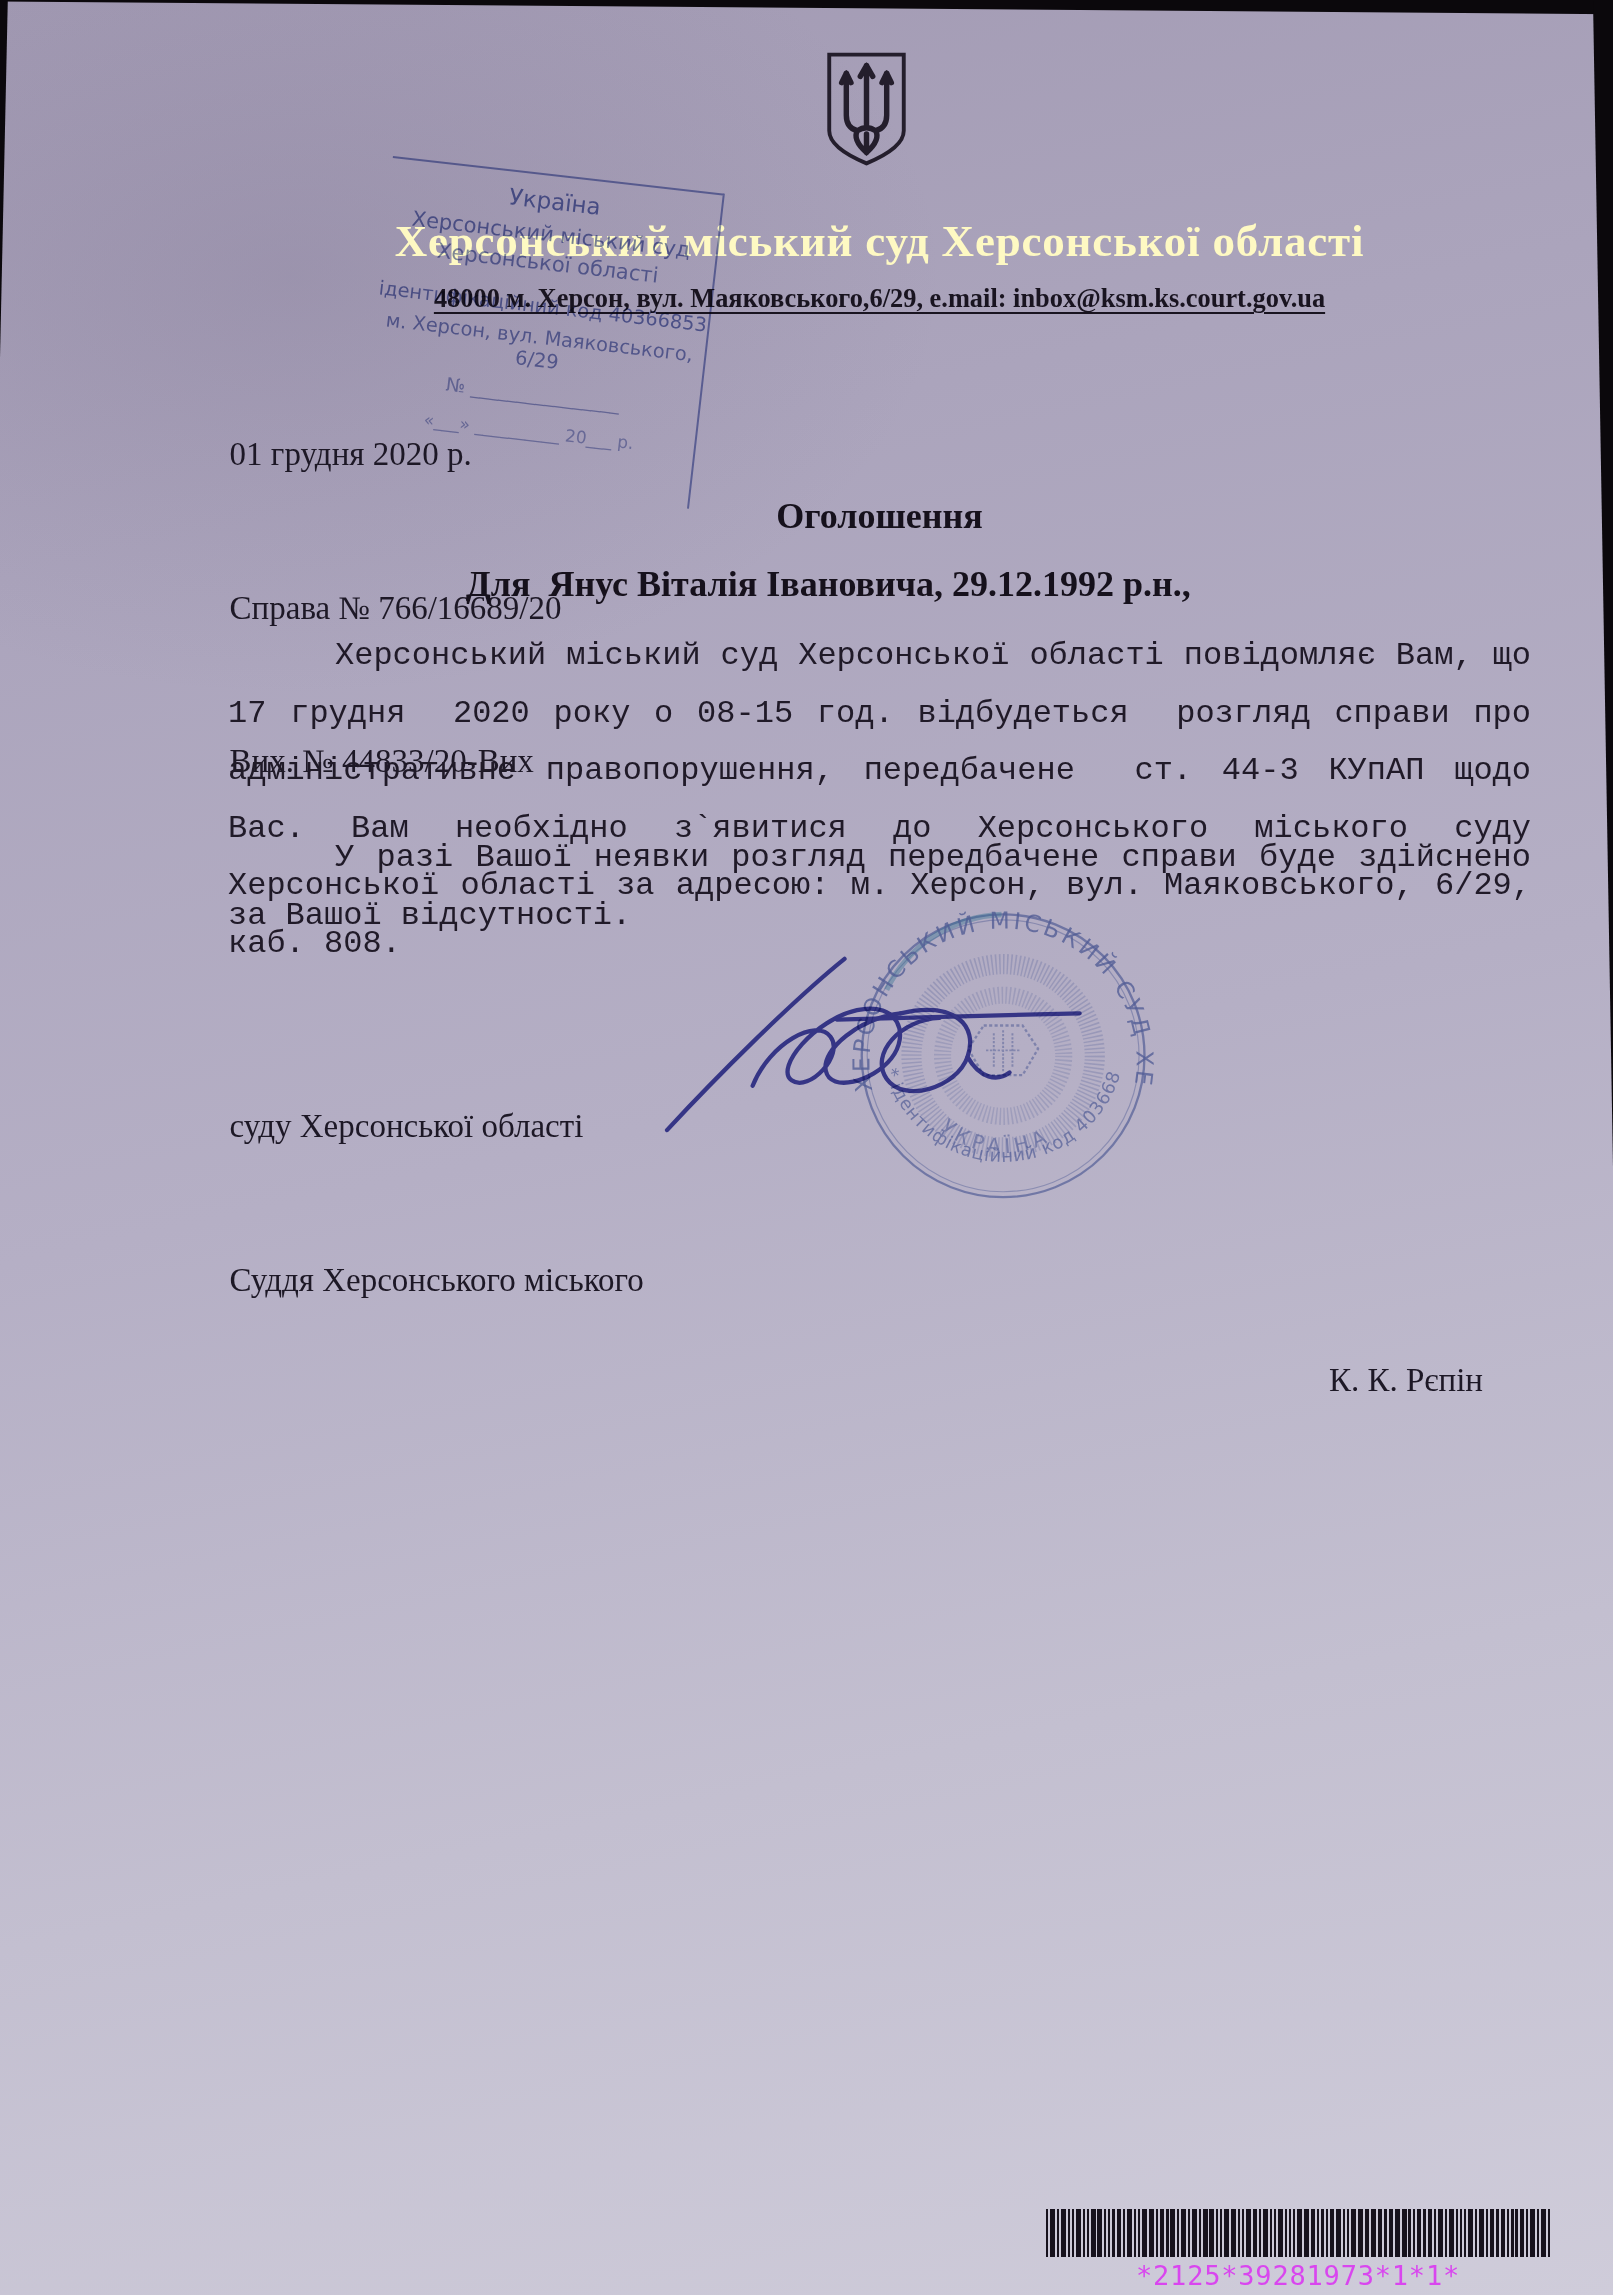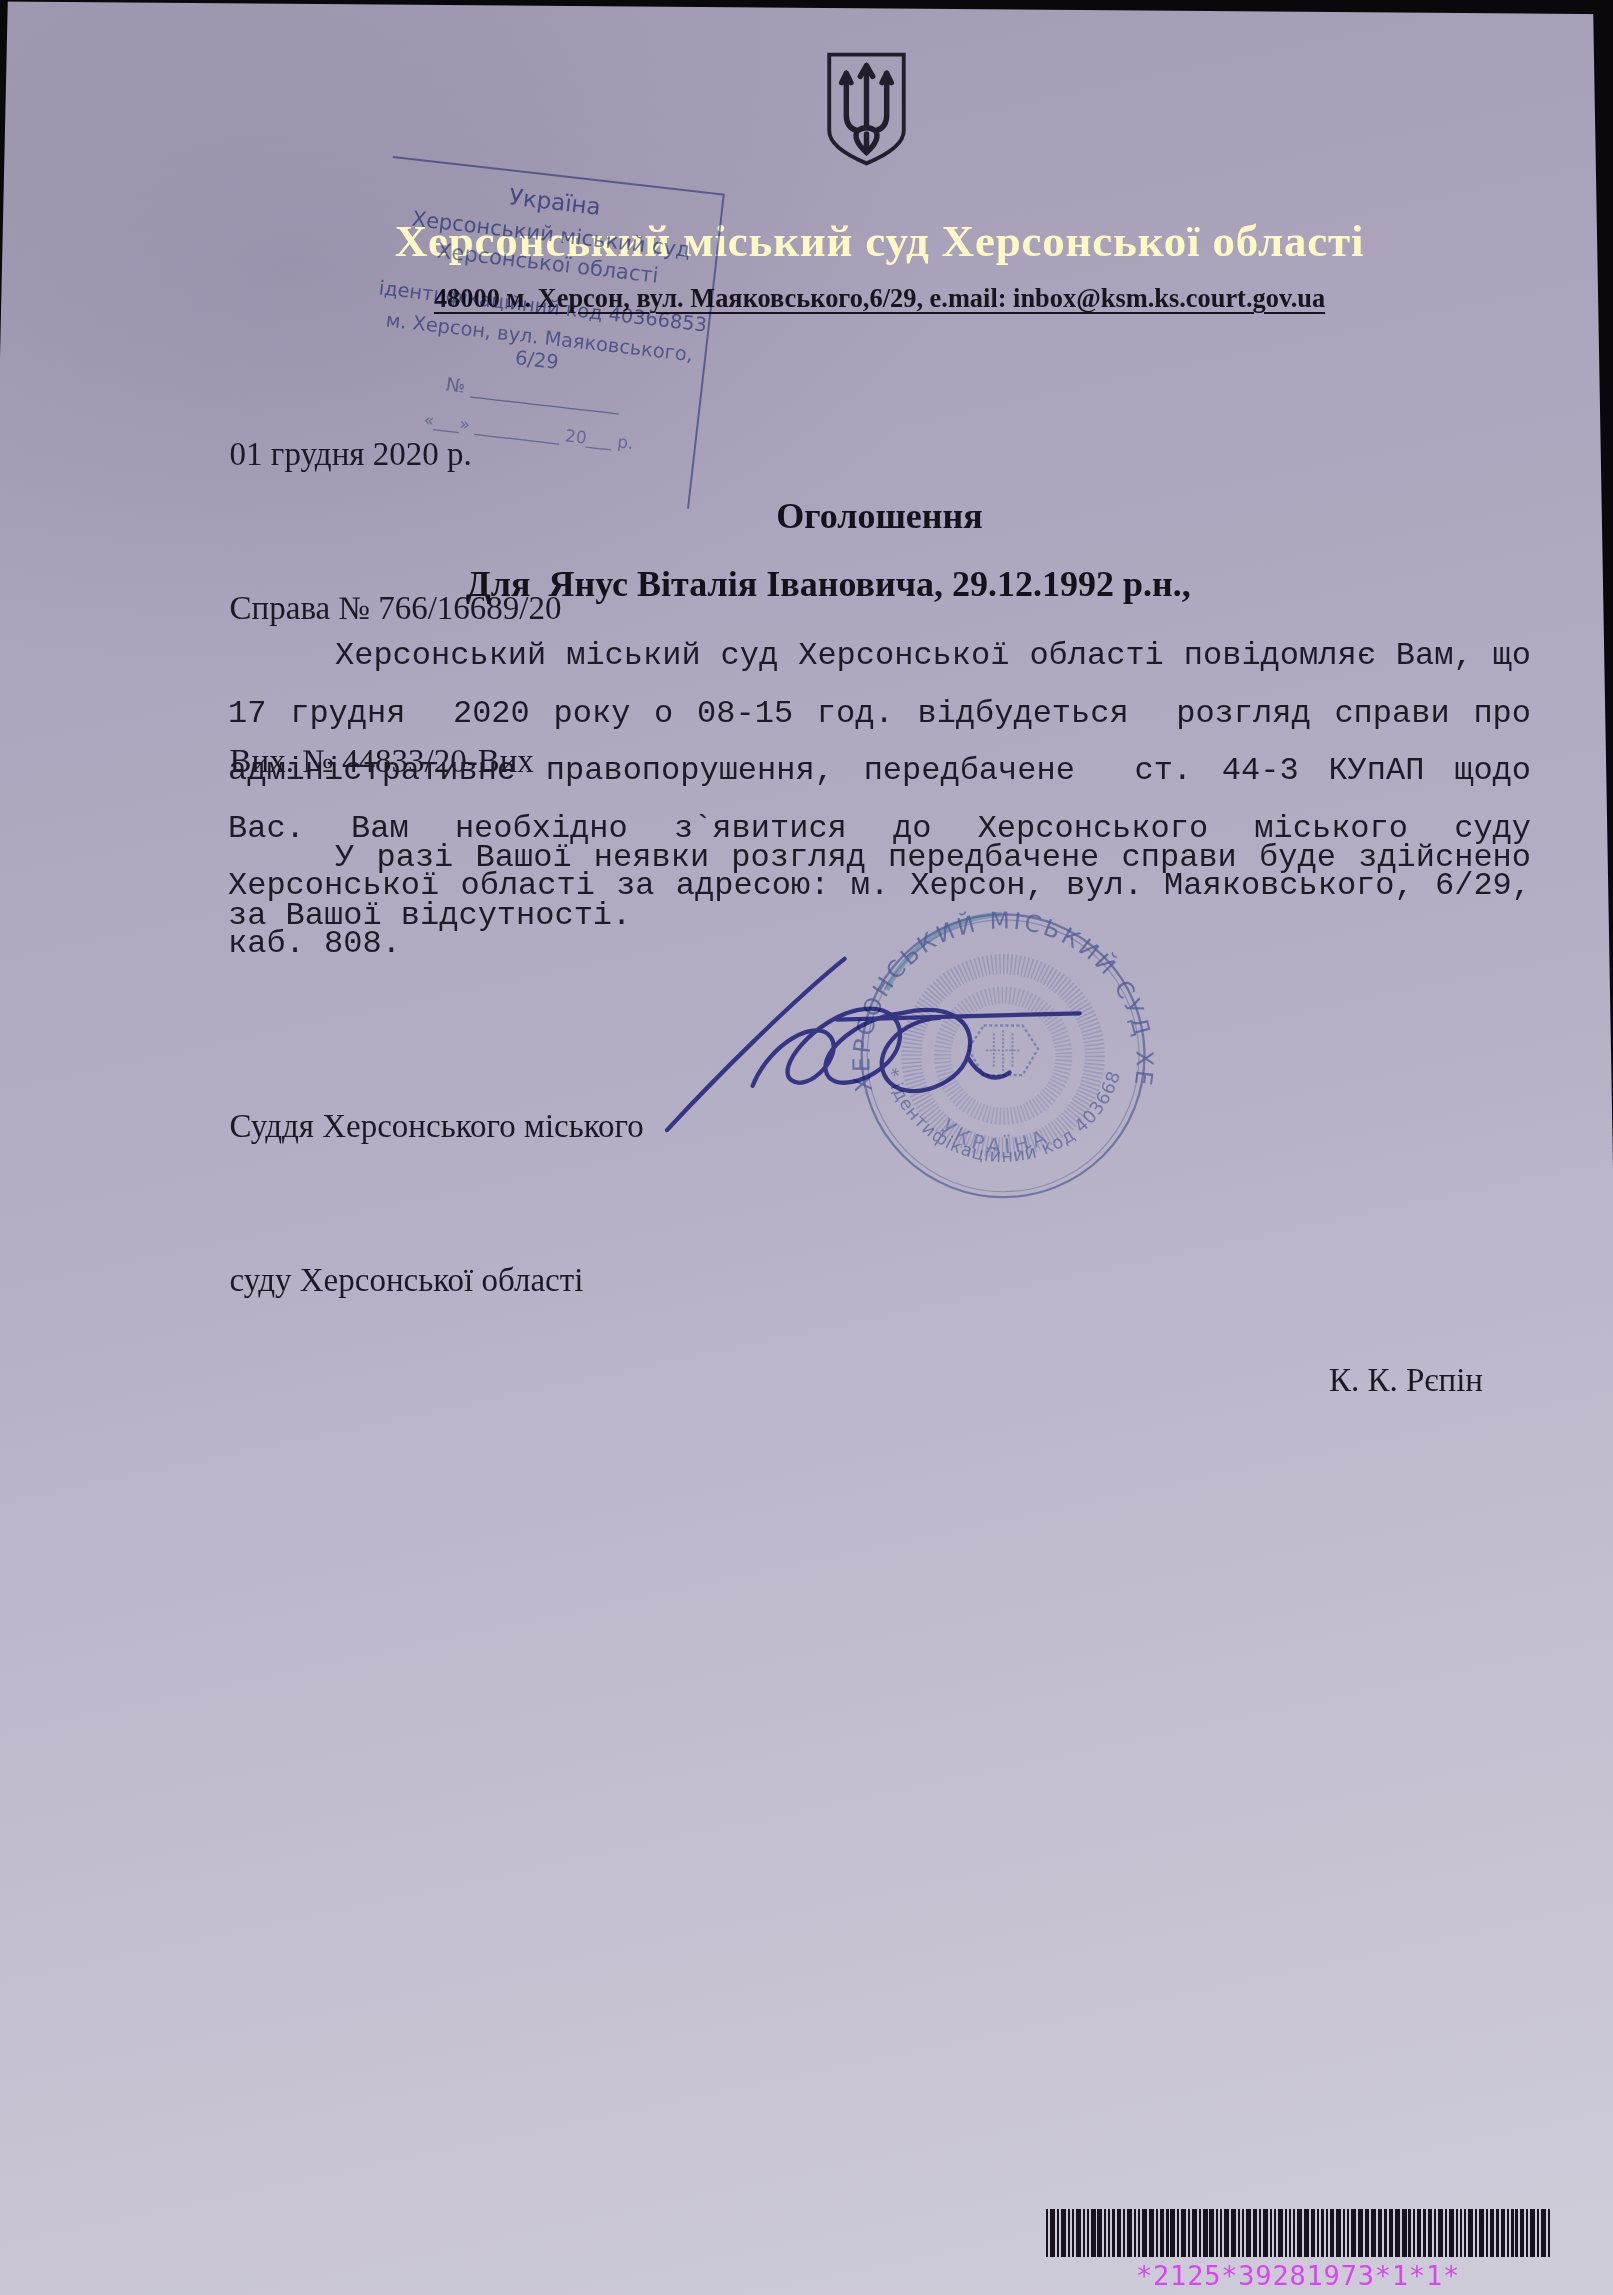--- a/index.html
+++ b/index.html
@@ -149,22 +149,22 @@
   <div class="heading">Оголошення</div>
 
   <div class="addressee">Для  Янус Віталія Івановича, 29.12.1992 р.н.,</div>
 
   <div class="par par1">Херсонський міський суд Херсонської області повідомляє Вам, що  17 грудня  2020 року о 08-15 год. відбудеться  розгляд справи про адміністративне правопорушення, передбачене  ст. 44-3 КУпАП щодо Вас. Вам необхідно з`явитися до Херсонського міського суду Херсонської області за адресою: м. Херсон, вул. Маяковського, 6/29, каб. 808.</div>
 
   <div class="par par2">У разі Вашої неявки розгляд передбачене справи буде здійснено за Вашої відсутності.</div>
 
   <div class="signoff">
     <div class="who">
+      <div>суду Херсонської області</div>
       <div>Суддя Херсонського міського</div>
-      <div>суду Херсонської області</div>
     </div>
     <div class="name">К. К. Рєпін</div>
   </div>
 </div>
 
 <div class="rect-stamp">
   <div class="l1">Україна</div>
   <div class="l2">Херсонський міський суд</div>
   <div class="l3">Херсонської області</div>
   <div class="l4">ідентифікаційний код 40366853</div>

